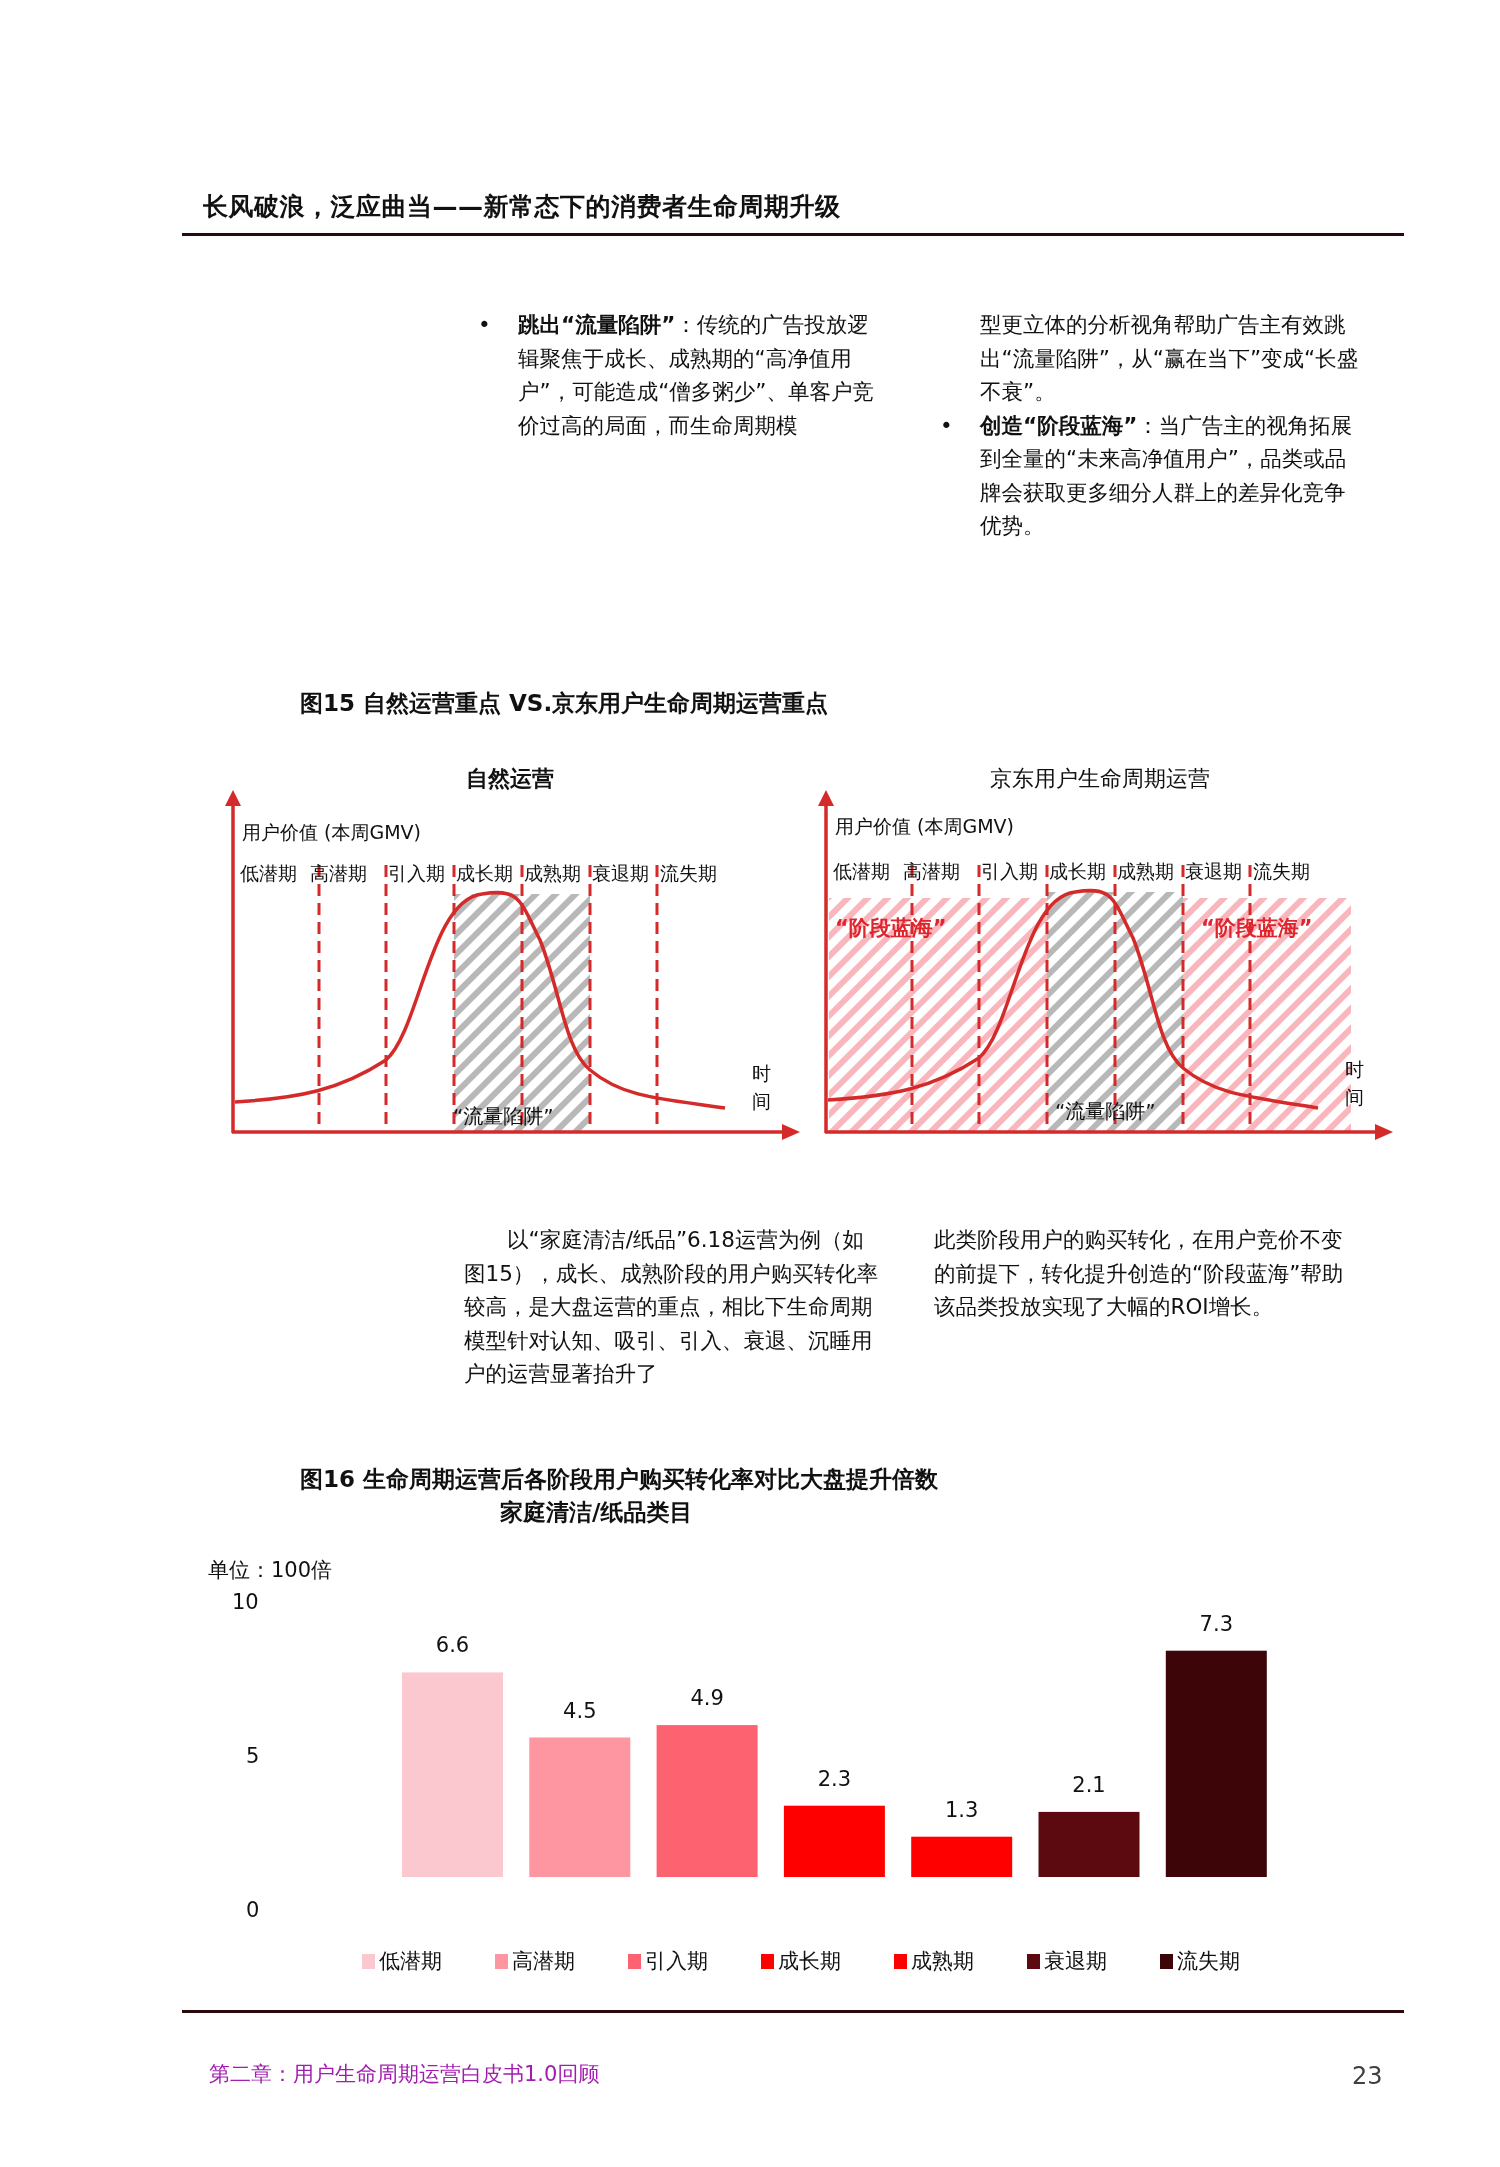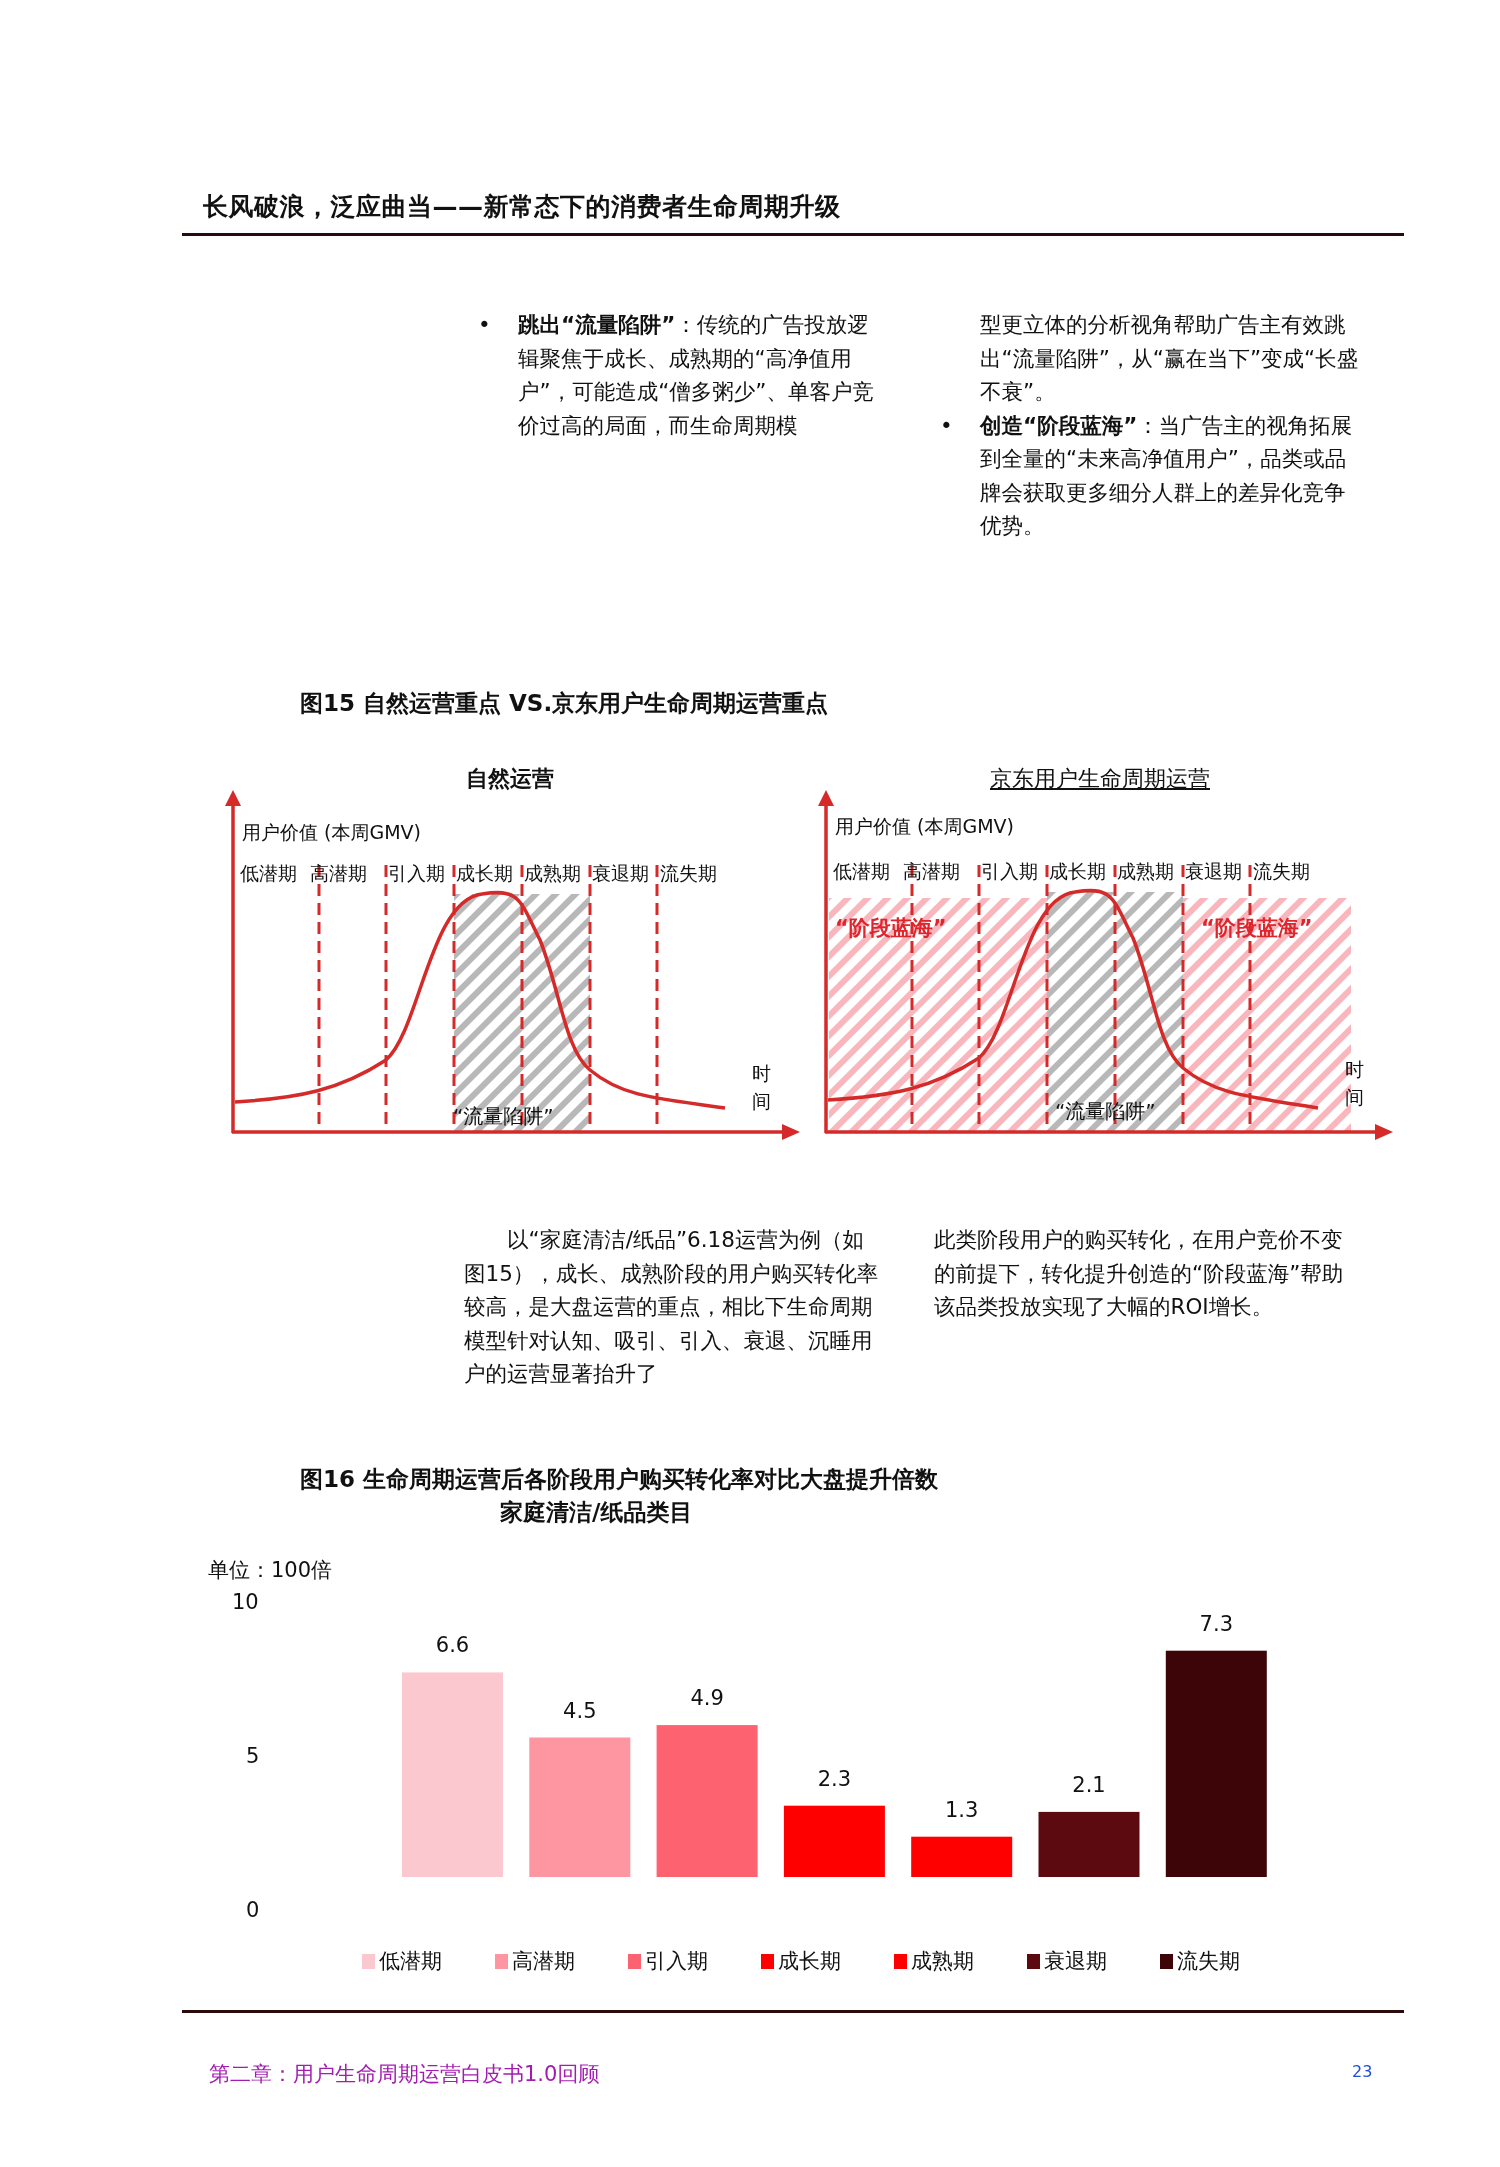--- a/index.html
+++ b/index.html
@@ -10,21 +10,21 @@
   .col { font-size:21.5px; line-height:33.5px; width:400px; }
   .col p { margin:0; }
   .indent { text-indent:2em; }
   .bullet { position:relative; padding-left:40px; }
   .bullet .dot { position:absolute; left:0; top:0; }
   .bold { font-weight:bold; }
   .fig-title { font-size:23px; font-weight:bold; text-align:left; }
   .sub-title { font-size:22px; text-align:center; }
   .chart-svg text { font-family:"DejaVu Sans", "Liberation Sans", sans-serif; }
   .footer-left { left:209px; top:2060px; font-size:21px; color:#a21caf; }
-  .footer-right { left:1352px; top:2062px; font-size:16px; color:#1d4ed8; }
+  .footer-right { left:1352px; top:2062px; font-size:24px; color:#404040; }
   .legend { left:362px; top:1947px; display:flex; gap:0; font-size:21px; }
   .legend-item { display:flex; align-items:center; width:133px; }
   .legend-swatch { width:13px; height:15px; margin-right:4px; }
 </style>
 </head>
 <body>
 
 <div class="abs header-title">长风破浪，泛应曲当——新常态下的消费者生命周期升级</div>
 <div class="abs rule" style="top:233px;"></div>
 
@@ -38,21 +38,21 @@
 <div class="abs col" style="left:940px; top:308px; width:420px;">
   <div style="padding-left:40px;">型更立体的分析视角帮助广告主有效跳出“流量陷阱”，从“赢在当下”变成“长盛不衰”。</div>
   <div class="bullet">
     <span class="dot">•</span>
     <span class="bold">创造“阶段蓝海”</span><span>：当广告主的视角拓展到全量的“未来高净值用户”，品类或品牌会获取更多细分人群上的差异化竞争优势。</span>
   </div>
 </div>
 
 <div class="abs fig-title" style="left:300px; top:688px; width:900px;">图15 自然运营重点 VS.京东用户生命周期运营重点</div>
 <div class="abs sub-title" style="left:330px; top:764px; width:360px;font-weight:bold;">自然运营</div>
-<div class="abs sub-title" style="left:900px; top:764px; width:400px;text-decoration:underline;">京东用户生命周期运营</div>
+<div class="abs sub-title" style="left:900px; top:764px; width:400px;">京东用户生命周期运营</div>
 
 <svg class="abs chart-svg" style="left:220px; top:790px;" width="580" height="360" viewBox="0 0 580 360">
   <defs>
     <pattern id="hatchGray" patternUnits="userSpaceOnUse" width="14" height="14" patternTransform="rotate(45)">
       <rect width="14" height="14" fill="#ffffff"></rect>
       <rect width="6" height="14" fill="#b8b8b8"></rect>
     </pattern>
     <pattern id="hatchPink" patternUnits="userSpaceOnUse" width="14" height="14" patternTransform="rotate(45)">
       <rect width="14" height="14" fill="#ffffff"></rect>
       <rect width="6" height="14" fill="#f9b7bd"></rect>

